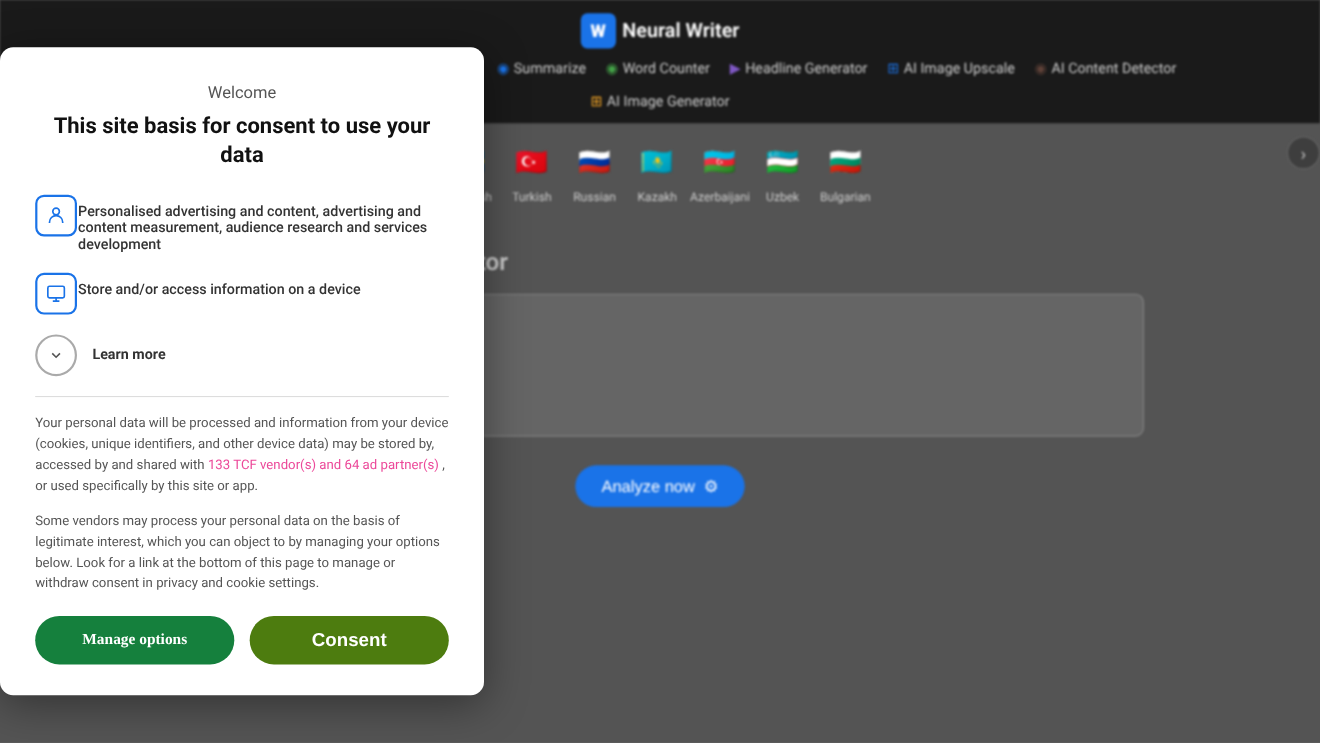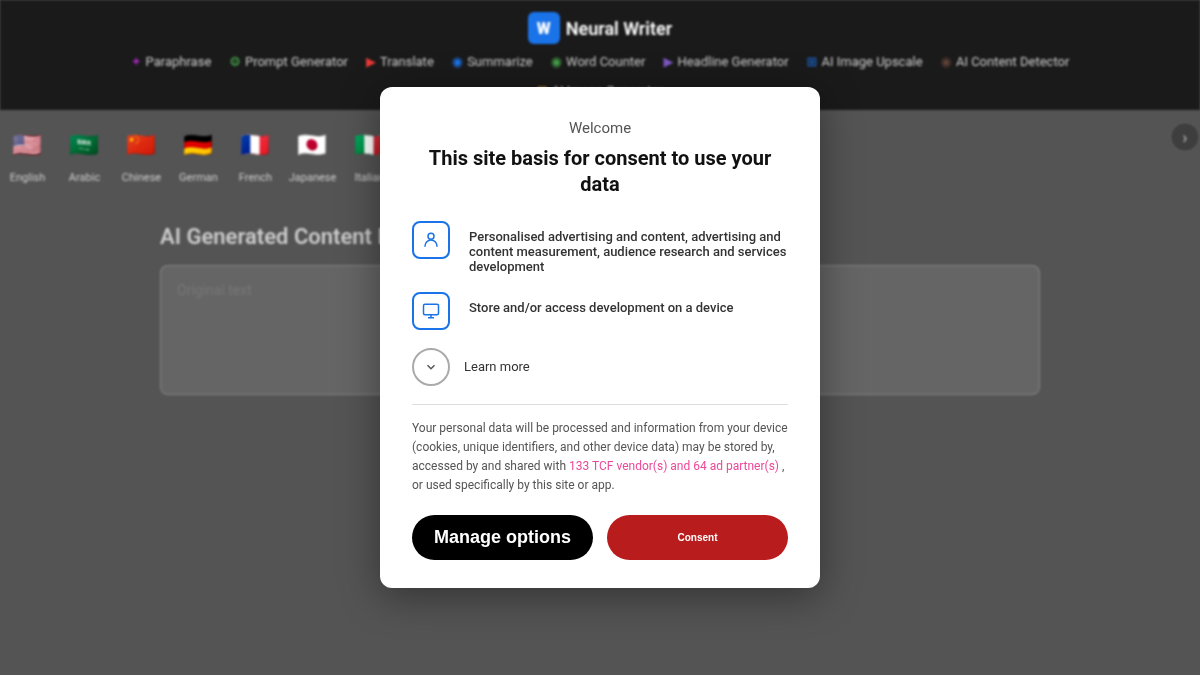--- a/index.html
+++ b/index.html
@@ -151,21 +151,20 @@
       margin: 12px auto 0;
     }
 
     
     .modal-backdrop {
       position: absolute;
       inset: 0;
       z-index: 10;
       display: flex;
       align-items: center;
-      justify-content: center;
       border-radius: 14px;
     }
 
     .modal {
       background: white;
       border-radius: 12px;
       width: 440px;
       padding: 32px 32px 28px;
       box-shadow: 0 8px 40px rgba(0,0,0,0.4);
       position: relative;
@@ -183,21 +182,21 @@
       font-size: 20px;
       font-weight: 700;
       color: #111;
       margin-bottom: 24px;
       line-height: 1.3;
     }
 
     .consent-item {
       display: flex;
       align-items: flex-start;
-      gap: 19px;
+      gap: 1px;
       margin-bottom: 18px;
     }
 
     .consent-icon {
       width: 38px;
       height: 38px;
       border: 2px solid #1a73e8;
       border-radius: 8px;
       display: flex;
       align-items: center;
@@ -231,21 +230,21 @@
       justify-content: center;
       flex-shrink: 0;
       color: #555;
       font-size: 14px;
       cursor: pointer;
     }
 
     .learn-more-text {
       font-size: 13px;
       color: #333;
-      font-weight: 400;
+      font-weight: 700;
     }
 
     .modal-divider {
       border: none;
       border-top: 1px solid #ddd;
       margin: 8px 0 14px;
     }
 
     .modal-body-text {
       font-size: 12px;
@@ -262,36 +261,37 @@
     .modal-actions {
       display: flex;
       gap: 14px;
       margin-top: 20px;
     }
 
     .btn-manage {
       flex: 1;
       padding: 12px;
       border-radius: 24px;
-      background: #000000;
+      background: #15803d;
       color: white;
       border: none;
-      font-size: 18px;
+      font-size: 14px;
       font-weight: 600;
       cursor: pointer;
+      font-family: Liberation Serif, serif;
     }
 
     .btn-consent {
       flex: 1;
       padding: 12px;
       border-radius: 24px;
-      background: #b91c1c;
+      background: #4d7c0f;
       color: white;
       border: none;
-      font-size: 10px;
+      font-size: 17px;
       font-weight: 600;
       cursor: pointer;
     }
   </style>
 </head>
 <body>
 
 <div class="bg-overlay"></div>
 
 <div class="bg-content">
@@ -434,39 +434,40 @@
       <p class="consent-text">Personalised advertising and content, advertising and content measurement, audience research and services development</p>
     </div>
 
     <div class="consent-item">
       <div class="consent-icon">
         <svg width="18" height="18" viewBox="0 0 24 24" fill="none" stroke="#1a73e8" stroke-width="2">
           <rect x="2" y="3" width="20" height="14" rx="2"></rect>
           <path d="M8 21h8M12 17v4"></path>
         </svg>
       </div>
-      <p class="consent-text">Store and/or access development on a device</p>
+      <p class="consent-text">Store and/or access information on a device</p>
     </div>
 
     <div class="learn-more-row">
       <div class="chevron-circle">
         <svg width="14" height="14" viewBox="0 0 24 24" fill="none" stroke="#555" stroke-width="2.5">
           <polyline points="6 9 12 15 18 9"></polyline>
         </svg>
       </div>
       <span class="learn-more-text">Learn more</span>
     </div>
 
     <hr class="modal-divider">
 
     <p class="modal-body-text">
       <span>Your personal data will be processed and information from your device (cookies, unique identifiers, and other device data) may be stored by, accessed by and shared with</span>
       <a class="modal-link">133 TCF vendor(s) and 64 ad partner(s)</a>
       <span>, or used specifically by this site or app.</span>
     </p>
 
+    <p class="modal-body-text">Some vendors may process your personal data on the basis of legitimate interest, which you can object to by managing your options below. Look for a link at the bottom of this page to manage or withdraw consent in privacy and cookie settings.</p>
 
     <div class="modal-actions">
       <button class="btn-manage">Manage options</button>
       <button class="btn-consent">Consent</button>
     </div>
   </div>
 </div>
 
 </body></html>

